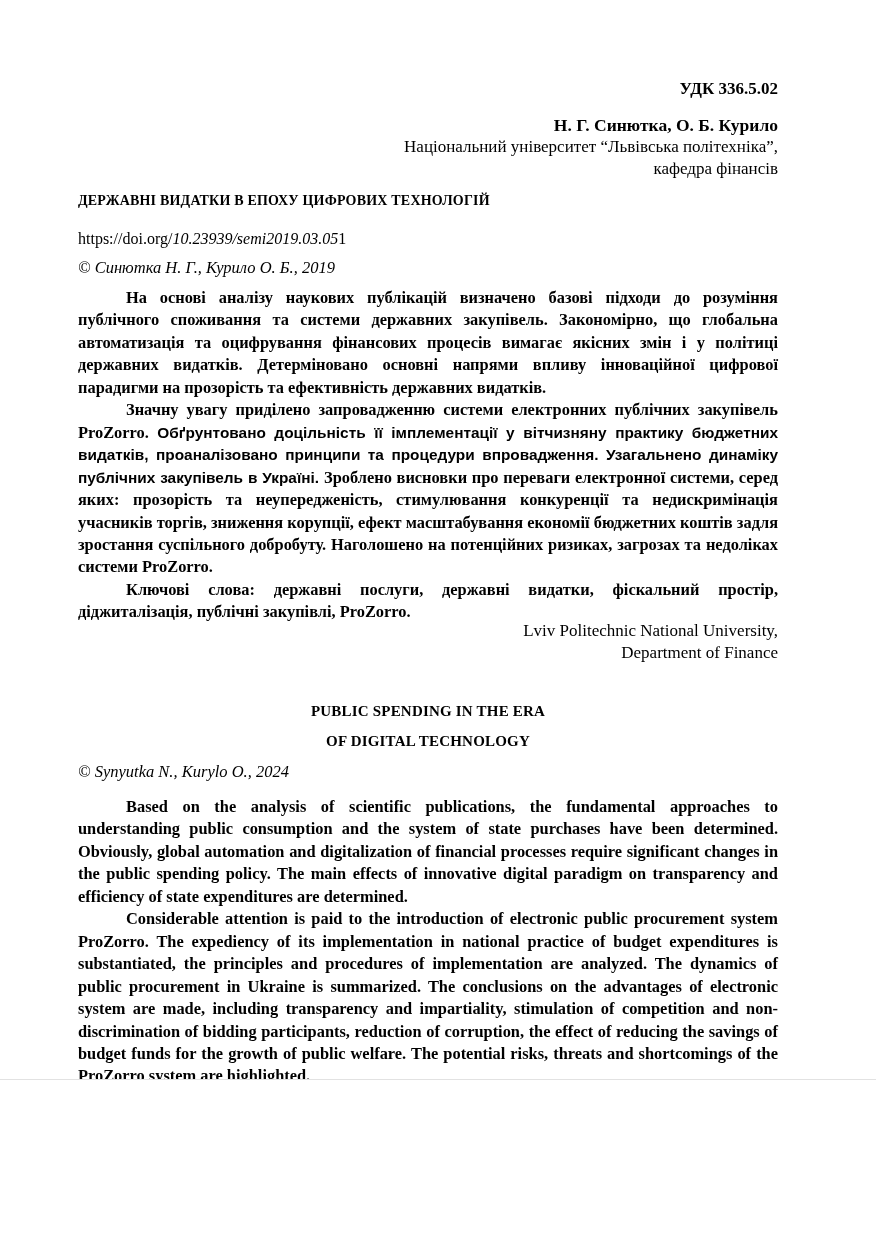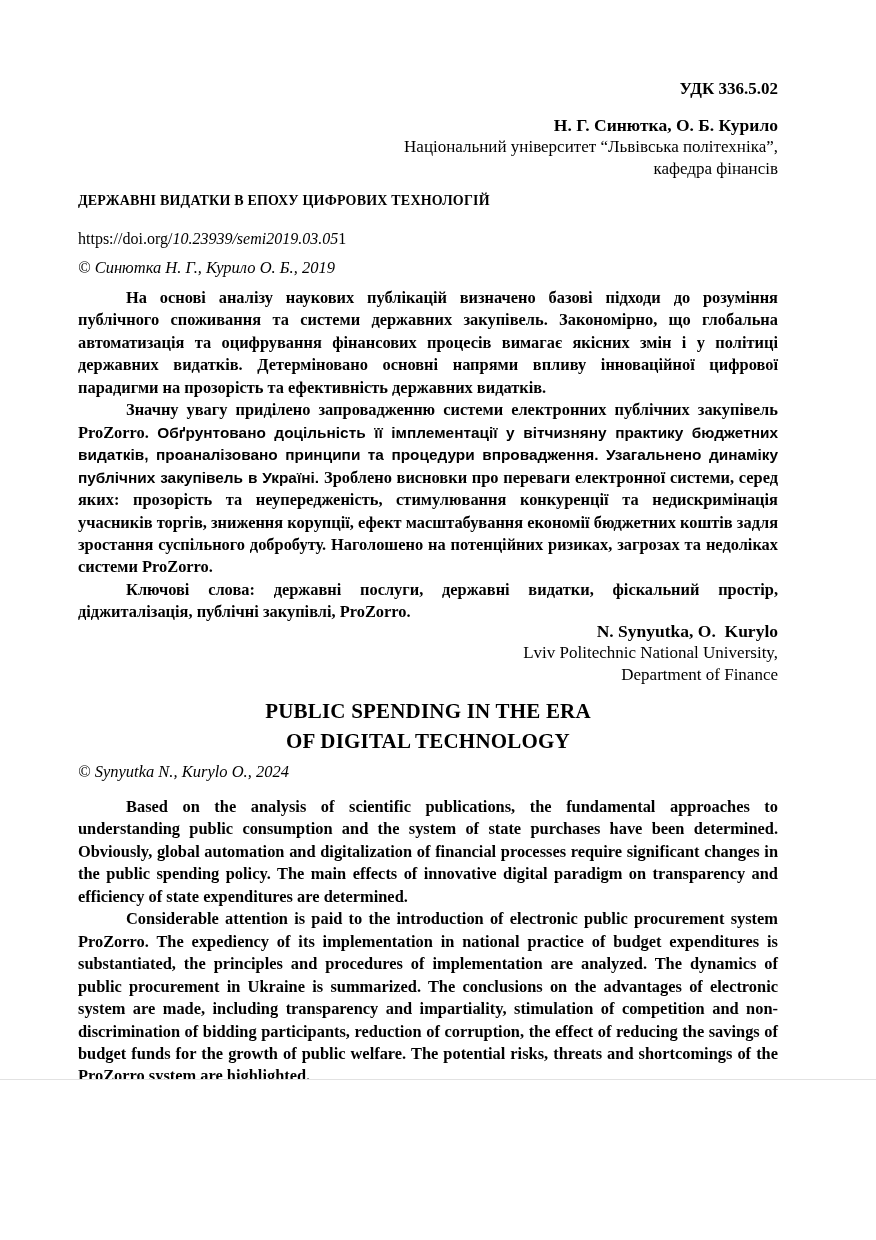--- a/index.html
+++ b/index.html
@@ -45,21 +45,21 @@
   .sans-seg { font-family: "Liberation Sans", sans-serif; font-size: 15.4px; }
 
   .en-byline { top: 620px; text-align: right; line-height: 22px; }
   .authors-en { font-weight: bold; font-size: 17.5px; white-space: pre; }
   .affil-en { font-size: 17px; }
 
   .title-en {
     top: 696px;
     text-align: center;
     font-weight: bold;
-    font-size: 21px;
+    font-size: 15px;
     line-height: 30px;
     letter-spacing: 0.2px;
   }
   .copyright-en { top: 762px; font-style: italic; font-size: 16.5px; }
   .abstract-en { top: 796px; }
 
   .page-number { top: 1079px; text-align: center; font-size: 16px; }
   .repo-footer {
     top: 1196px;
     text-align: center;
@@ -86,21 +86,20 @@
 
   <div class="abs copyright-uk">© Синютка Н. Г., Курило О. Б., 2019</div>
 
   <div class="abs abstract abstract-uk">
     <p>На основі аналізу наукових публікацій визначено базові підходи до розуміння публічного споживання та системи державних закупівель. Закономірно, що глобальна автоматизація та оцифрування фінансових процесів вимагає якісних змін і у політиці державних видатків. Детерміновано основні напрями впливу інноваційної цифрової парадигми на прозорість та ефективність державних видатків.</p>
     <p><span>Значну увагу приділено запровадженню системи електронних публічних закупівель ProZorro. </span><span class="sans-seg">Обґрунтовано доцільність її імплементації у вітчизняну практику бюджетних видатків, проаналізовано принципи та процедури впровадження. Узагальнено динаміку публічних закупівель в Україні. </span><span>Зроблено висновки про переваги електронної системи, серед яких: прозорість та неупередженість, стимулювання конкуренції та недискримінація учасників торгів, зниження корупції, ефект масштабування економії бюджетних коштів задля зростання суспільного добробуту. Наголошено на потенційних ризиках, загрозах та недоліках системи ProZorro.</span></p>
     <p>Ключові слова: державні послуги, державні видатки, фіскальний простір, діджиталізація, публічні закупівлі, ProZorro.</p>
   </div>
 
   <div class="abs en-byline">
-    <div class="authors-en">N. Synyutka, O.  Kurylo</div>
     <div class="affil-en">Lviv Politechnic National University,</div>
     <div class="affil-en">Department of Finance</div>
   </div>
 
   <h2 class="abs title-en">
     <div>PUBLIC SPENDING IN THE ERA</div>
     <div>OF DIGITAL TECHNOLOGY</div>
   </h2>
 
   <div class="abs copyright-en">© Synyutka N., Kurylo O., 2024</div>

